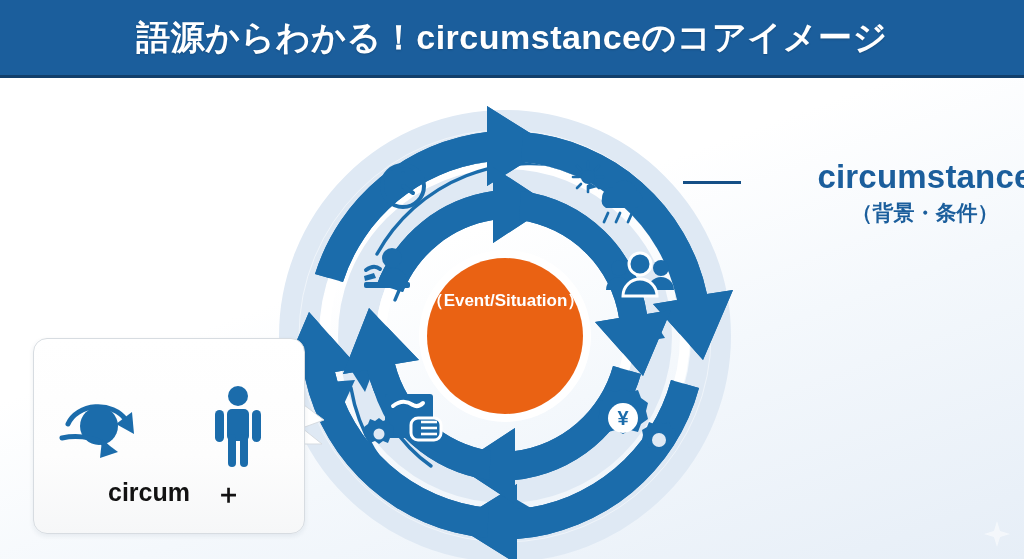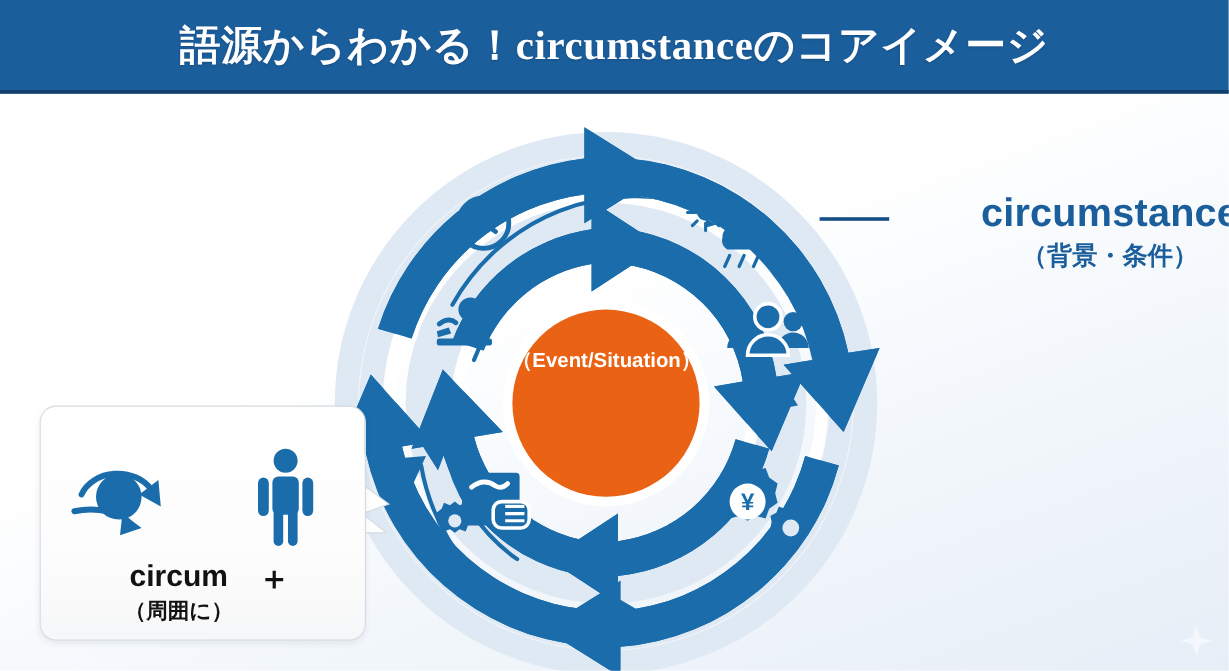--- a/index.html
+++ b/index.html
@@ -20,21 +20,21 @@
     position:absolute;right:14px;bottom:12px;width:26px;height:26px;
     opacity:.55;
   }
 
   
   .header{
     position:absolute;left:0;top:0;width:1024px;height:78px;
     background:#1b5e9c;
     border-bottom:3px solid #123f6b;
     box-sizing:border-box;
-    display:flex;align-items:center;justify-content:center;font-family:Liberation Serif, serif;
+    display:flex;align-items:center;justify-content:center;
   }
   .header-title{
     color:#ffffff;
     font-size:34px;
     font-weight:700;
     letter-spacing:.5px;
     white-space:nowrap;
     text-shadow:0 1px 2px rgba(0,0,0,.18);
   }
 
@@ -310,21 +310,20 @@
             <rect x="8" y="26" width="9" height="32" rx="4.5" fill="#1b6cab"></rect>
             <rect x="45" y="26" width="9" height="32" rx="4.5" fill="#1b6cab"></rect>
             <rect x="21" y="50" width="8" height="33" rx="4" fill="#1b6cab"></rect>
             <rect x="33" y="50" width="8" height="33" rx="4" fill="#1b6cab"></rect>
           </svg>
         </div>
       </div>
       <div class="text-row">
         <div class="morph">
           <div class="en">circum</div>
-          <div class="jp">（周囲に）</div>
         </div>
         <div class="plus">＋</div>
       </div>
     </div>
   </div>
 
   <svg class="sparkle" viewBox="0 0 26 26">
     <path d="M 13 0 L 16 10 L 26 13 L 16 16 L 13 26 L 10 16 L 0 13 L 10 10 Z" fill="#ffffff"></path>
   </svg>
 

